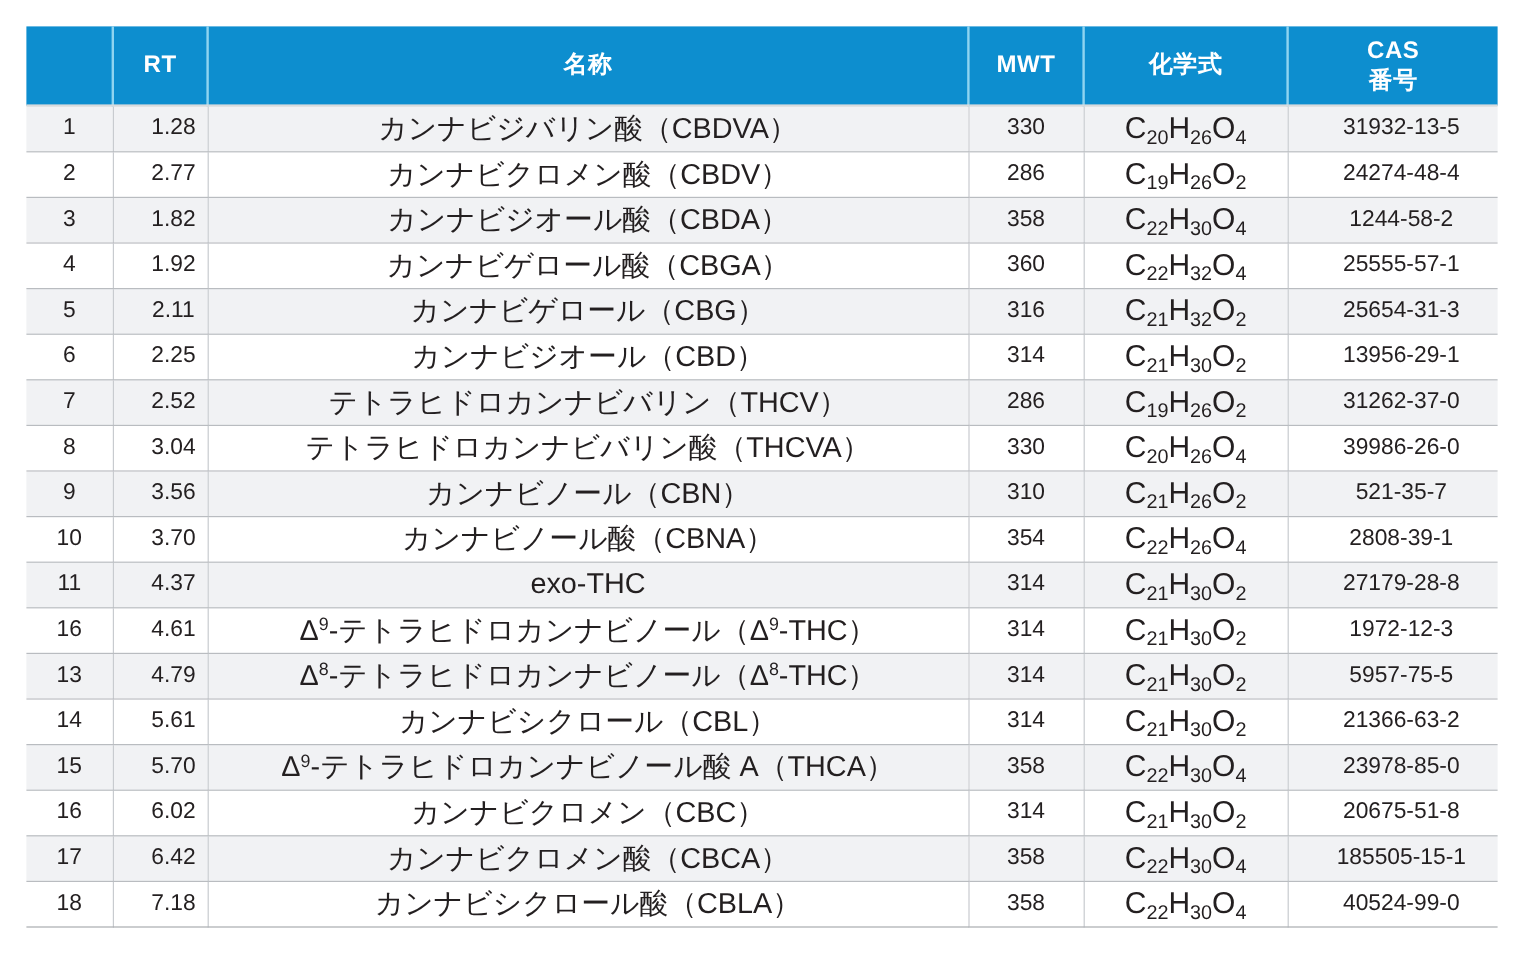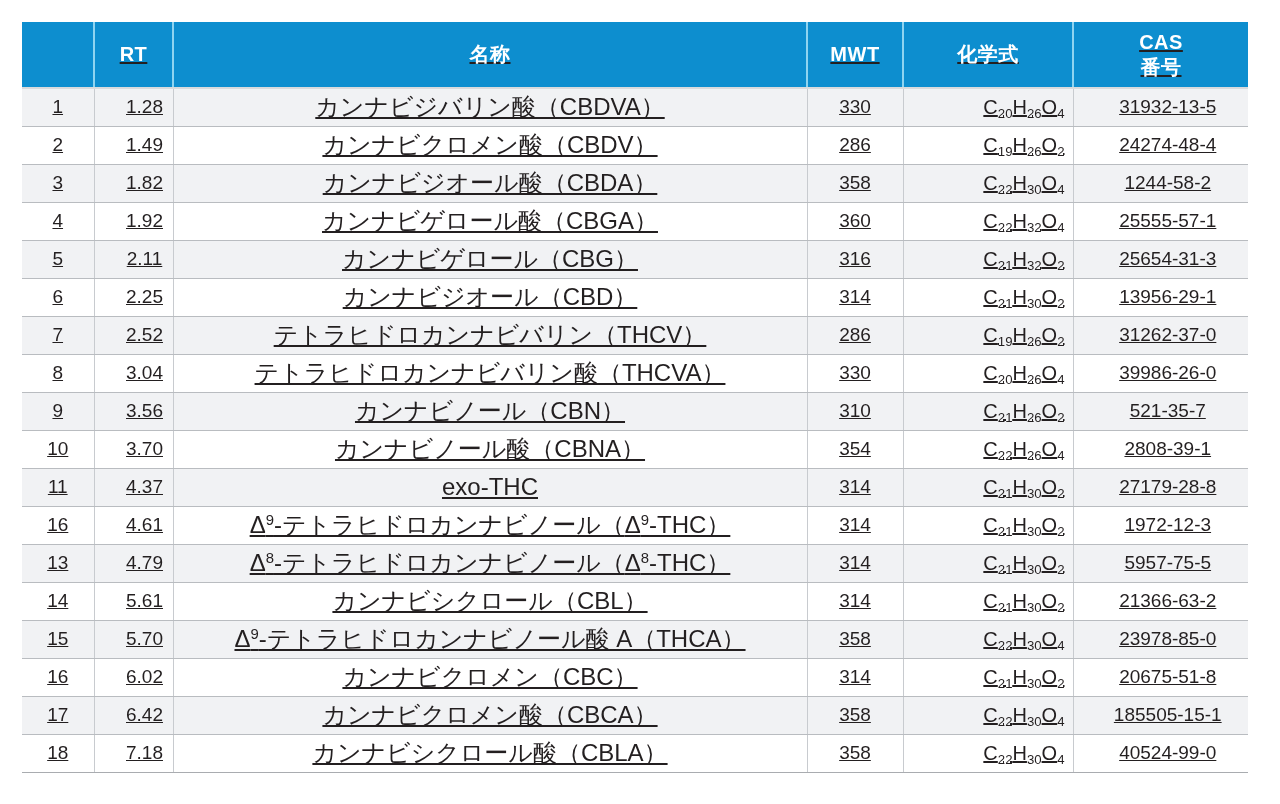--- a/index.html
+++ b/index.html
@@ -18,21 +18,20 @@
     top: 22px;
     width: 1226px;
   }
 
   table.cannabinoid-table {
     border-collapse: collapse;
     width: 1226px;
     table-layout: fixed;
     font-size: 19px;
     color: #231f20;
-    text-decoration: underline;
   }
 
   
   col.c-no   { width: 72px; }
   col.c-rt   { width: 79px; }
   col.c-name { width: 634px; }
   col.c-mwt  { width: 96px; }
   col.c-form { width: 170px; }
   col.c-cas  { width: 175px; }
 
@@ -70,21 +69,21 @@
   tbody td:last-child { border-right: none; padding-left: 22px; }
   tbody tr:last-child td { border-bottom: 1px solid #a9acb0; }
 
   tbody tr.odd td  { background: #f1f2f4; }
   tbody tr.even td { background: #ffffff; }
 
   td.col-no   { font-size: 19px; }
   td.col-rt   { font-size: 19px; padding-left: 30px; }
   td.col-name { font-size: 24px; letter-spacing: 0px; }
   td.col-mwt  { font-size: 19px; }
-  td.col-form { font-size: 20px; text-align: right; }
+  td.col-form { font-size: 25px; }
   td.col-cas  { font-size: 19px; }
 
   
   .formula sub {
     font-size: 0.66em;
     vertical-align: -0.28em;
     line-height: 0;
   }
   .sup9 {
     font-size: 0.62em;
@@ -122,21 +121,21 @@
         <tr class="odd">
           <td class="col-no">1</td>
           <td class="col-rt">1.28</td>
           <td class="col-name">カンナビジバリン酸（CBDVA）</td>
           <td class="col-mwt">330</td>
           <td class="col-form"><span class="formula">C<sub>20</sub>H<sub>26</sub>O<sub>4</sub></span></td>
           <td class="col-cas">31932-13-5</td>
         </tr>
         <tr class="even">
           <td class="col-no">2</td>
-          <td class="col-rt">1.49</td>
+          <td class="col-rt">2.77</td>
           <td class="col-name">カンナビクロメン酸（CBDV）</td>
           <td class="col-mwt">286</td>
           <td class="col-form"><span class="formula">C<sub>19</sub>H<sub>26</sub>O<sub>2</sub></span></td>
           <td class="col-cas">24274-48-4</td>
         </tr>
         <tr class="odd">
           <td class="col-no">3</td>
           <td class="col-rt">1.82</td>
           <td class="col-name">カンナビジオール酸（CBDA）</td>
           <td class="col-mwt">358</td>

